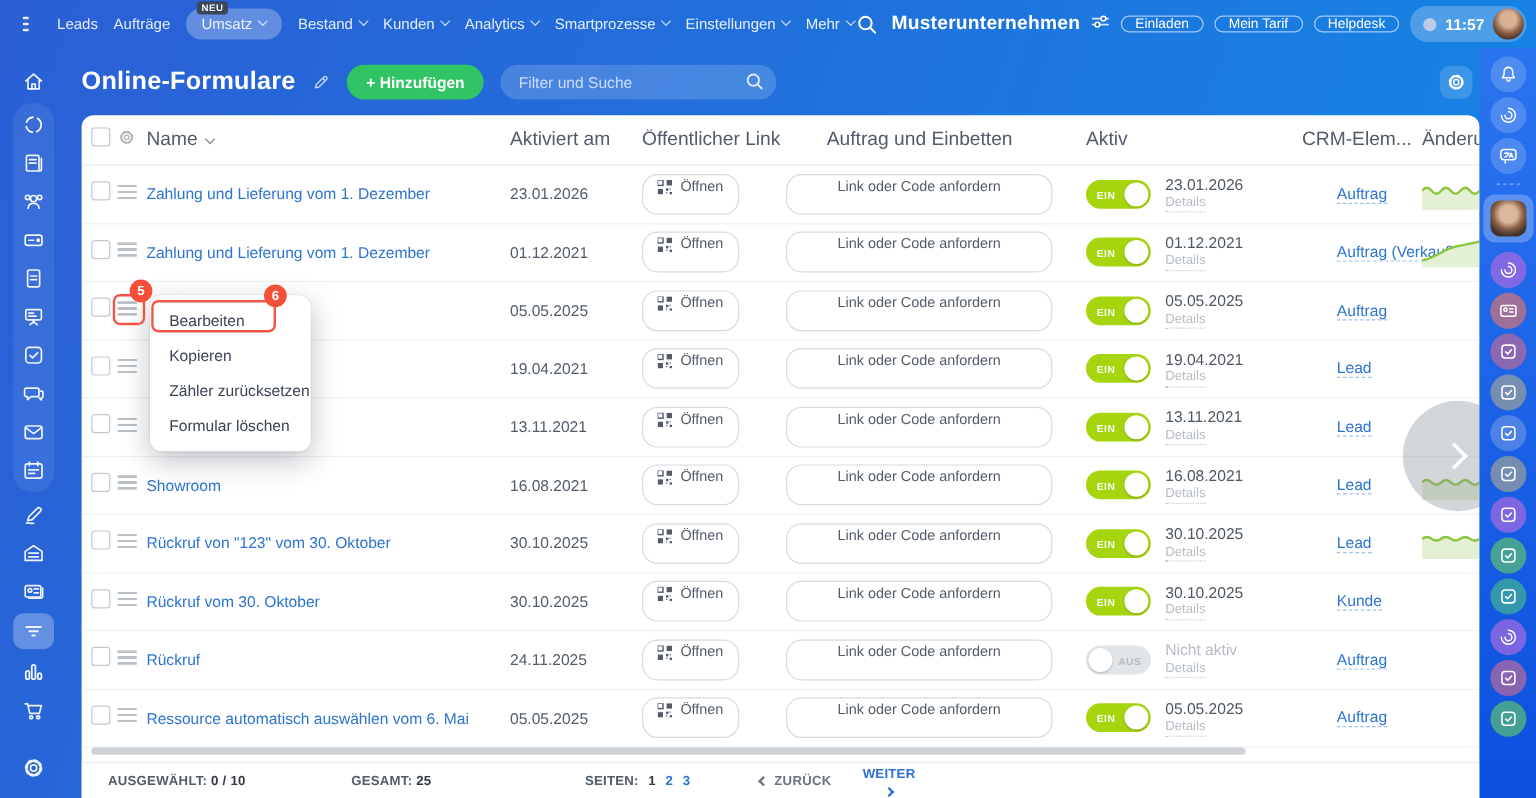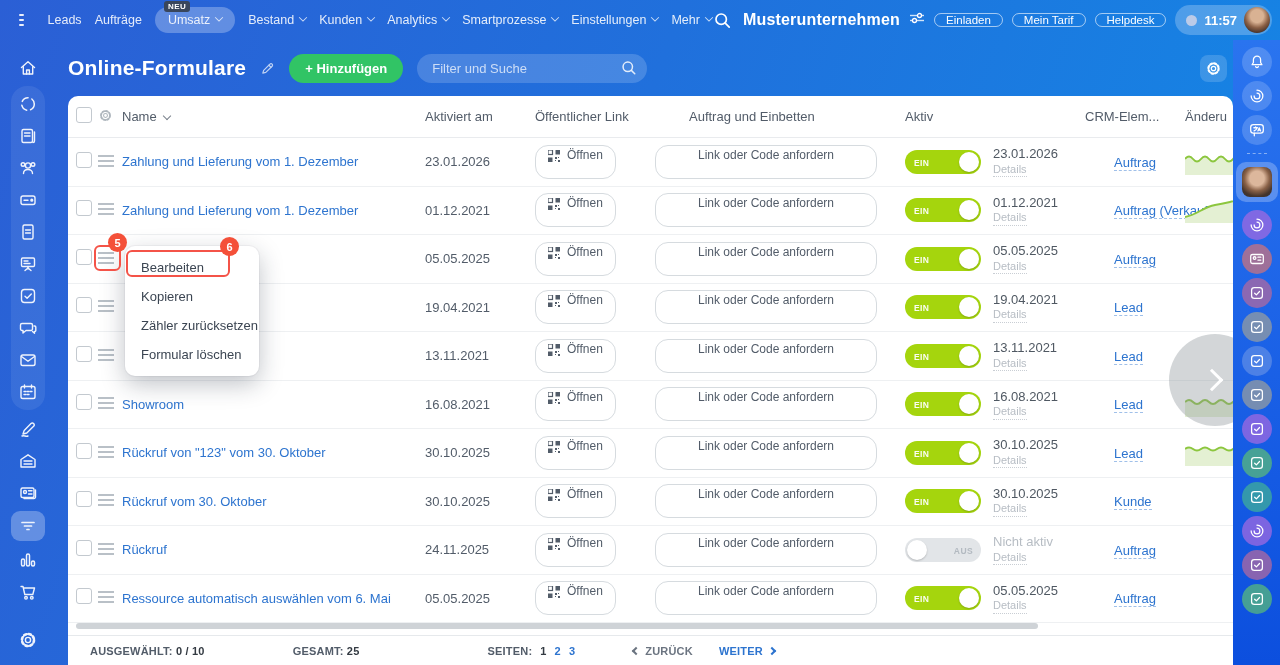--- a/index.html
+++ b/index.html
@@ -58,35 +58,35 @@
   .add-btn { background:#31c465; border:none; border-radius:15px; height:29px; padding:0 16px; font-size:13px; font-weight:bold; color:#fff; cursor:pointer; font-family:inherit; }
   .searchbox { position:relative; width:230px; height:29px; background:rgba(255,255,255,.17); border-radius:15px; }
   .searchbox input { width:100%; height:100%; background:transparent; border:none; outline:none; color:#fff; font-size:13px; padding:0 34px 0 15px; font-family:inherit; }
   .searchbox input::placeholder { color:rgba(255,255,255,.72); }
   .searchbox .sb-icon { position:absolute; right:10px; top:6px; opacity:.85; }
   .grid-gear { margin-left:auto; margin-right:6px; width:27px; height:27px; border-radius:8px; background:rgba(255,255,255,.16); display:grid; place-items:center; cursor:pointer; }
 
   
   .panel { position:absolute; left:12px; right:0; top:56px; bottom:0; background:#fff; border-radius:10px 10px 0 0; overflow:hidden; }
   .gridrow { display:grid; grid-template-columns:30px 24px 303px 110px 120px 250px 180px 100px 48px; align-items:center; }
-  .ghead { height:42px; border-bottom:1px solid #e9ebee; color:#525c69; font-size:13px; }
+  .ghead { height:42px; border-bottom:1px solid #e9ebee; color:#525c69; font-size:16px; }
   .ghead .hcell { white-space:nowrap; overflow:hidden; }
   .pad34 { padding-left:34px; }
   .sort-chev { display:inline-block; width:6px; height:6px; border-right:1.5px solid #7a828c; border-bottom:1.5px solid #7a828c; transform:rotate(45deg); margin-left:7px; margin-bottom:2px; }
   .cb { display:inline-block; width:16px; height:16px; border:1px solid #c3c9cf; border-radius:3px; background:#fff; margin-left:8px; cursor:pointer; }
   .drag { display:inline-block; width:16px; height:12px;
           background:repeating-linear-gradient(#b9c0c7 0 2px, transparent 2px 5px); cursor:pointer; }
   .rows { position:absolute; top:42px; left:0; right:0; }
   .row { height:48.5px; border-bottom:1px solid #eef0f2; }
   .name { color:#2d74cf; font-size:13px; text-decoration:none; white-space:nowrap; overflow:hidden; display:block; padding-right:10px; cursor:pointer; }
   .c-date { color:#525c69; font-size:13px; }
   .pill-btn { display:inline-flex; align-items:flex-end; justify-content:center; gap:7px; height:19px; border:1px solid #d6dbdf; border-radius:13px; background:#fff; color:#525c69; font-size:12px; padding:16px 12px; cursor:pointer; font-family:inherit; white-space:nowrap; }
   .pill-btn.wide { width:222px; }
   .c-aktiv { display:flex; align-items:center; gap:12px; }
-  .toggle { position:relative; width:76px; height:24px; border-radius:12px; background:#a5d50d; flex:none; cursor:pointer; }
+  .toggle { position:relative; width:54px; height:24px; border-radius:12px; background:#a5d50d; flex:none; cursor:pointer; }
   .toggle .tg-label { position:absolute; left:9px; top:8px; font-size:8.5px; font-weight:bold; font-style:normal; letter-spacing:.4px; color:rgba(255,255,255,.95); }
   .toggle .knob { position:absolute; top:2px; right:2px; width:20px; height:20px; border-radius:50%; background:#fff; box-shadow:0 1px 2px rgba(0,0,0,.2); }
   .toggle.off { background:#e2e5e8; }
   .toggle.off .tg-label { left:auto; right:8px; color:#b3bac1; }
   .toggle.off .knob { right:auto; left:2px; }
   .status { display:flex; flex-direction:column; line-height:1.25; }
   .sdate { font-size:13px; color:#4f5862; }
   .sdate.muted { color:#b7bdc4; }
   .details { font-size:11px; color:#b7bdc4; border-bottom:1px dotted #c9ced4; align-self:flex-start; cursor:pointer; }
   .crm { font-size:13px; color:#2d74cf; text-decoration:none; border-bottom:1px dashed rgba(45,116,207,.45); white-space:nowrap; cursor:pointer;margin-left:29px; }
@@ -104,21 +104,21 @@
   .hscroll { position:absolute; left:8px; bottom:36px; width:962px; height:6px; border-radius:3px; background:#cfd3d7; cursor:pointer; }
 
   
   .pfooter { position:absolute; left:0; right:0; bottom:0; height:30px; border-top:1px solid #e6e9ec; background:#fff; display:flex; align-items:center; font-size:11px; font-weight:bold; color:#525c69; letter-spacing:.2px; }
   .pf-sel { margin-left:22px; }
   .pf-total { margin-left:40px;padding-left:48px; }
   .pf-pages { margin-left:128px; display:flex; gap:8px; align-items:flex-end; }
   .pf-page-cur { color:#333a42; cursor:default; }
   .pf-page { color:#2d74cf; cursor:pointer; }
   .pf-prev { margin-left:58px; color:#6b7480; display:flex; align-items:center; gap:6px; cursor:pointer; }
-  .pf-next { margin-left:26px; color:#2d74cf; display:flex; align-items:center; gap:6px; cursor:pointer; }
+  .pf-next { margin-left:26px; color:#2d74cf; display:flex; align-items:center; gap:6px; cursor:pointer;flex-direction:column; }
   .chev-l { width:6px; height:6px; border-left:2px solid #6b7480; border-bottom:2px solid #6b7480; transform:rotate(45deg); }
   .chev-r { width:6px; height:6px; border-right:2px solid #2d74cf; border-top:2px solid #2d74cf; transform:rotate(45deg); }
   .val { color:#333a42; }
 </style>
 </head>
 <body>
 
 <div class="app">
 
   <header class="topbar">

